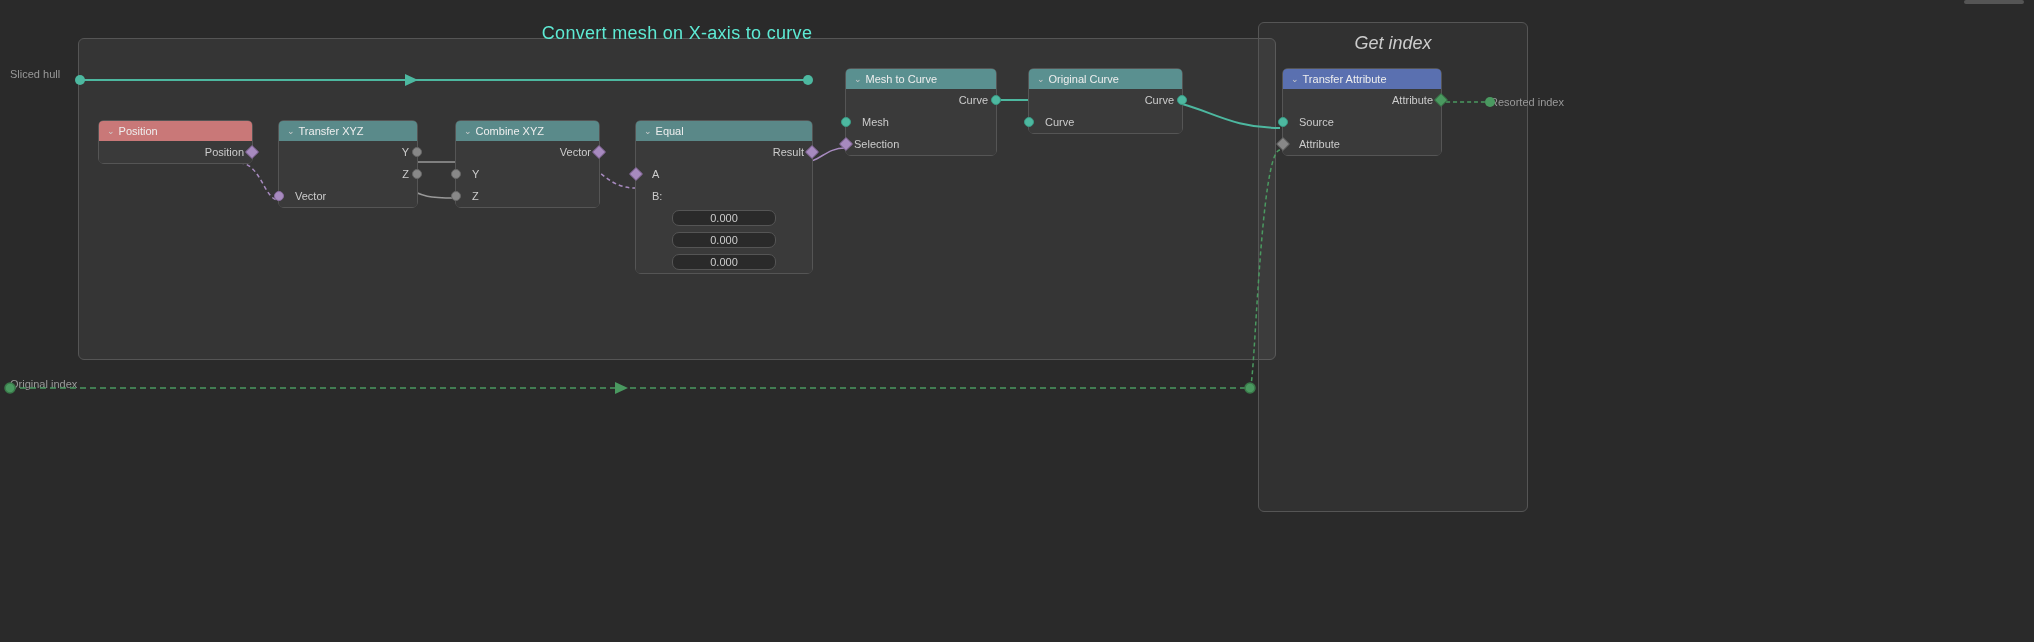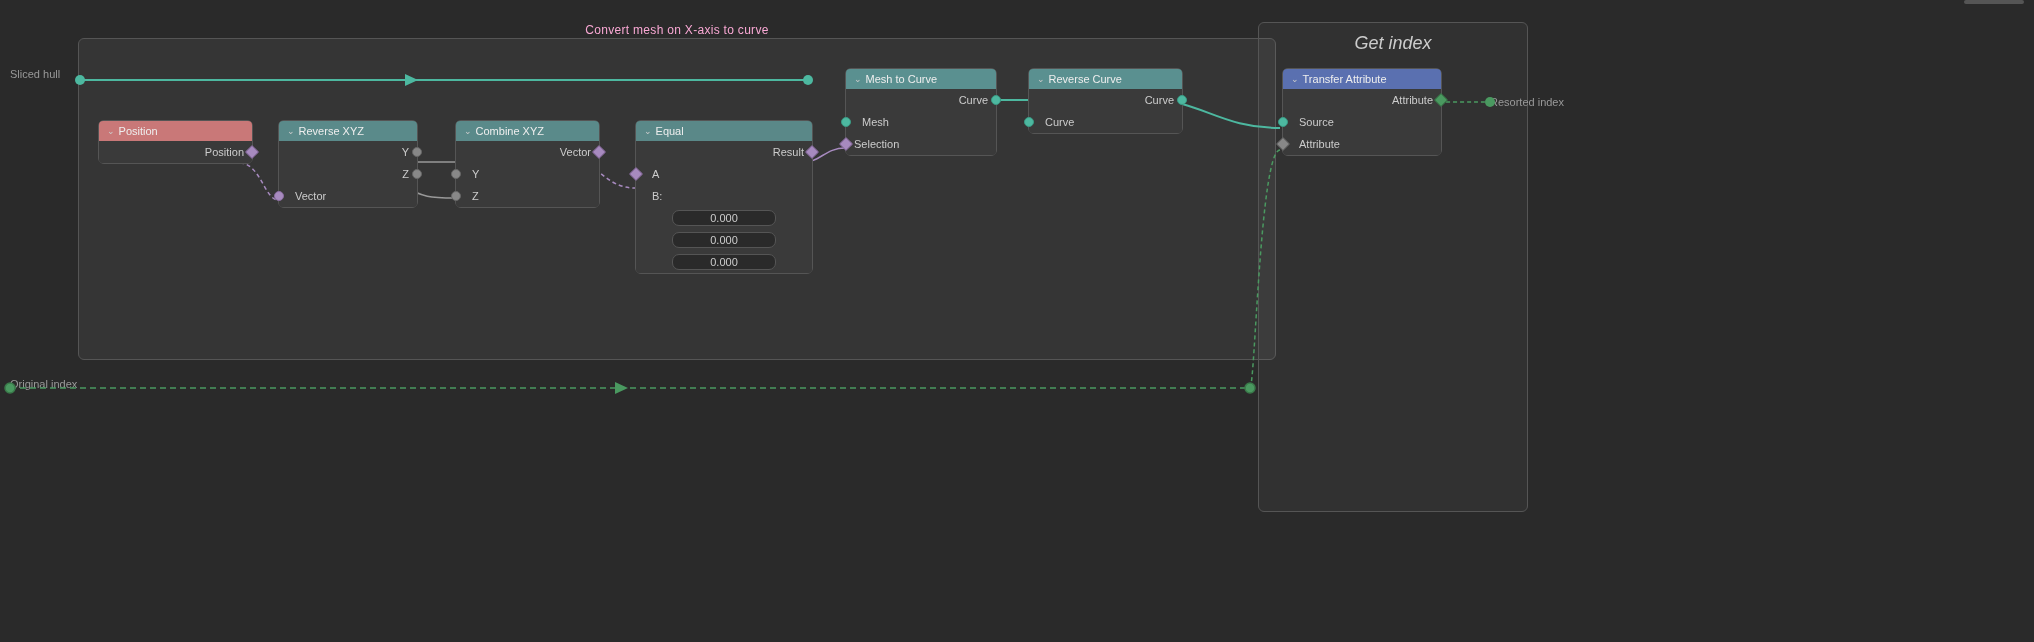--- a/index.html
+++ b/index.html
@@ -23,22 +23,22 @@
       position: absolute;
       border: 1.5px solid #555;
       border-radius: 6px;
       background: rgba(200,200,200,0.07);
     }
     .group-title {
       position: absolute;
       top: -16px;
       left: 50%;
       transform: translateX(-50%);
-      font-size: 12px;
-      color: #f9a8d4;
+      font-size: 18px;
+      color: #5eead4;
       white-space: nowrap;
       letter-spacing: 0.3px;
     }
     
     .get-index-box {
       position: absolute;
       border: 1.5px solid #555;
       border-radius: 6px;
       background: rgba(200,200,200,0.05);
     }
@@ -238,21 +238,21 @@
       <div class="node-row">
         <span class="port-label">Position</span>
         <div class="port-diamond port-diamond-purple port-right"></div>
       </div>
     </div>
   </div>
 
   <div class="node" style="left:278px; top:120px; width:140px;">
     <div class="node-header header-teal-dark">
       <span class="chevron">⌄</span>
-      <span>Reverse XYZ</span>
+      <span>Transfer XYZ</span>
     </div>
     <div class="node-body">
       <div class="node-row">
         <span class="port-label">Y</span>
         <div class="port port-gray port-right"></div>
       </div>
       <div class="node-row">
         <span class="port-label">Z</span>
         <div class="port port-gray port-right"></div>
       </div>
@@ -330,21 +330,21 @@
       <div class="node-row left-port">
         <div class="port-diamond port-diamond-purple port-left"></div>
         <span class="port-label" style="">Selection</span>
       </div>
     </div>
   </div>
 
   <div class="node" style="left:1028px; top:68px; width:155px;">
     <div class="node-header header-mesh">
       <span class="chevron">⌄</span>
-      <span>Reverse Curve</span>
+      <span>Original Curve</span>
     </div>
     <div class="node-body">
       <div class="node-row">
         <span class="port-label">Curve</span>
         <div class="port port-teal port-right"></div>
       </div>
       <div class="node-row left-port">
         <div class="port port-teal port-left"></div>
         <span class="port-label" style="margin-left:8px;">Curve</span>
       </div>

